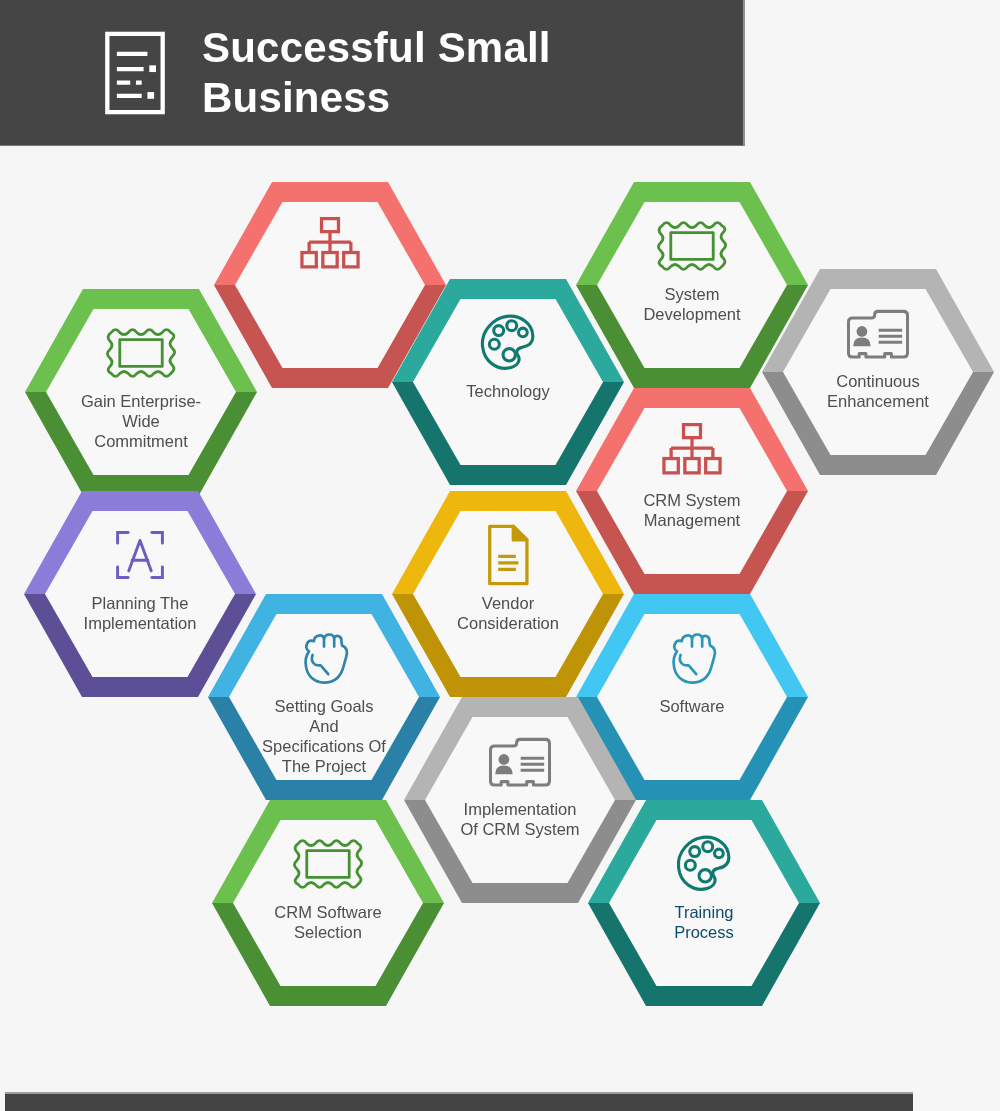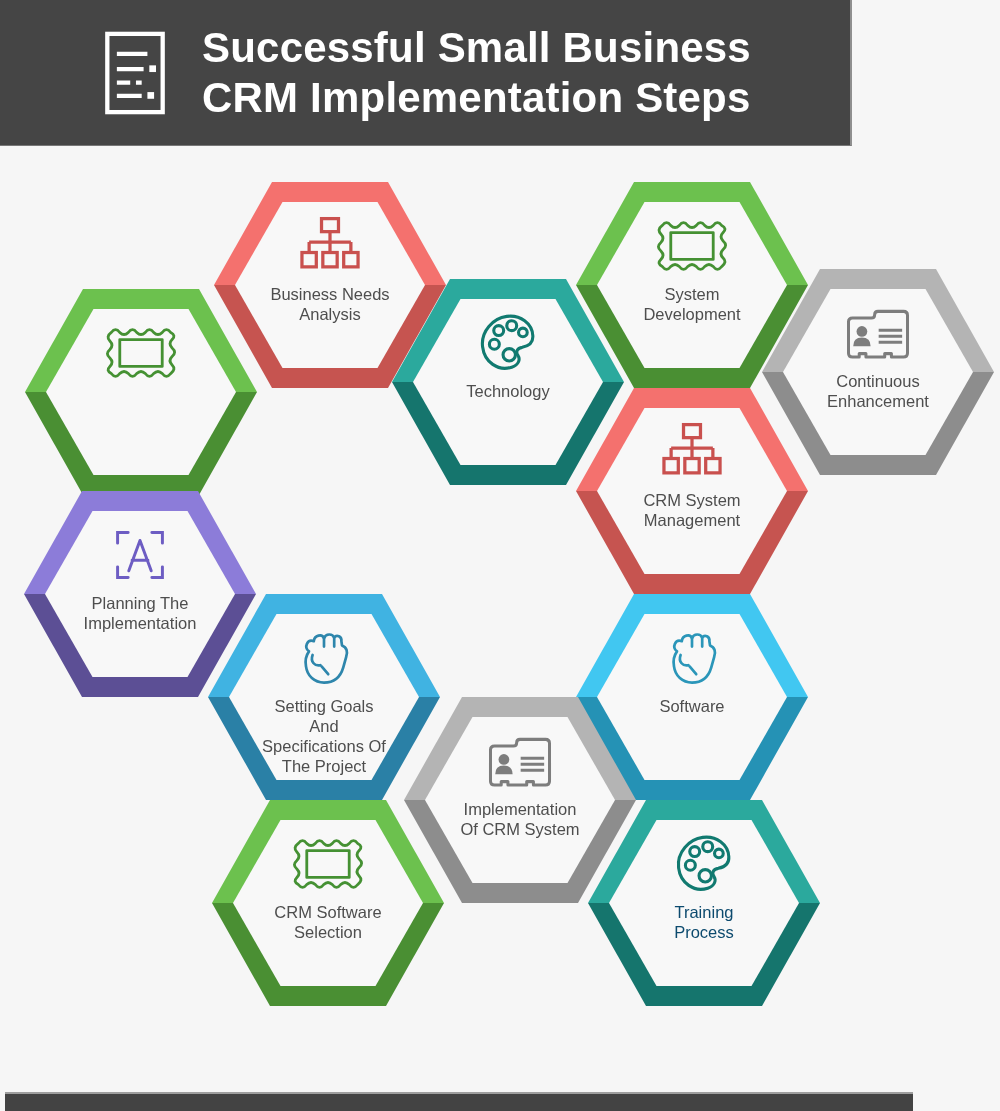--- a/index.html
+++ b/index.html
@@ -7,21 +7,21 @@
     width:1000px; height:1111px;
     font-family:"Liberation Sans", sans-serif;
     overflow:hidden;
   }
   #canvas {
     position:relative; width:1000px; height:1111px;
     background:#f6f6f6;
   }
   
   .header {
-    position:absolute; left:0; top:0; width:852px; height:146px;
+    position:absolute; left:0; top:0; width:745px; height:146px;
     box-sizing:border-box;
     display:flex; align-items:center;
     padding-left:104px;
     border-right:2px solid #8f8f8f;
     border-bottom:1px solid #777;
   }
   .header-icon { width:62px; height:84px; color:#ffffff; flex:0 0 auto; margin-right:36px; }
   .header-icon svg { display:block; width:100%; height:100%; }
   .title { color:#ffffff; font-weight:bold; font-size:42px; line-height:1.17; letter-spacing:0.2px; }
   .title .line { display:block; }
@@ -64,37 +64,34 @@
     <span class="header-icon">
       <svg viewBox="0 0 64 88" fill="none" stroke="currentColor" stroke-width="4.5">
         <rect x="3" y="3" width="58" height="82"></rect>
         <path d="M13,24 H45 M13,40 H41 M13,54 H27 M33,54 H39 M13,68 H39"></path>
         <rect x="47" y="36" width="7" height="7" fill="currentColor" stroke="none"></rect>
         <rect x="45" y="64" width="7" height="7" fill="currentColor" stroke="none"></rect>
       </svg>
     </span>
     <h1 class="title" style="margin: 0px; color: rgb(255, 255, 255);">
       <span class="line">Successful Small Business</span>
-      <span class="line">CRM Implementation Steps</span>
     </h1>
   </div>
 
   <div class="hex" style="left: 214px; top: 182px; --light: #F4716E; --dark: #C65450; --icon: #C9504E;">
     <div class="hex-inner">
       <span class="icon-slot">
   <svg width="66" height="60" viewBox="0 0 100 92" fill="none" stroke="currentColor" stroke-width="5">
     <rect x="37" y="4" width="26" height="20"></rect>
     <path d="M50 24 V40 M18 40 H82 M18 40 V56 M50 40 V56 M82 40 V56"></path>
     <rect x="7" y="56" width="22" height="22"></rect>
     <rect x="39" y="56" width="22" height="22"></rect>
     <rect x="71" y="56" width="22" height="22"></rect>
   </svg>
 </span>
-      <div class="hex-label" style="color: rgb(78, 78, 78);">Business Needs
-Analysis</div>
     </div>
   </div>
 
   <div class="hex" style="left: 576px; top: 182px; --light: #6CC14E; --dark: #4A8F33; --icon: #459133;">
     <div class="hex-inner">
       <span class="icon-slot">
   <svg width="72" height="58" viewBox="0 0 100 82" fill="none" stroke="currentColor" stroke-width="4" stroke-linejoin="round">
     <path d="M8,12 Q14,4 20,12 Q26,18 32,12 Q38,4 44,12 Q50,18 56,12 Q62,4 68,12 Q74,18 80,12 Q86,4 92,12 Q100,16 94,22 Q88,28 94,34 Q101,40 94,46 Q88,52 94,58 Q100,64 92,70 Q86,78 80,70 Q74,64 68,70 Q62,78 56,70 Q50,64 44,70 Q38,78 32,70 Q26,64 20,70 Q14,78 8,70 Q0,66 6,60 Q12,54 6,48 Q-1,42 6,36 Q12,30 6,24 Q0,18 8,12 Z"></path>
     <rect x="20" y="22" width="60" height="38"></rect>
   </svg>
@@ -105,20 +102,23 @@
   </div>
 
   <div class="hex" style="left: 25px; top: 289px; --light: #6CC14E; --dark: #4A8F33; --icon: #459133;">
     <div class="hex-inner">
       <span class="icon-slot">
   <svg width="72" height="58" viewBox="0 0 100 82" fill="none" stroke="currentColor" stroke-width="4" stroke-linejoin="round">
     <path d="M8,12 Q14,4 20,12 Q26,18 32,12 Q38,4 44,12 Q50,18 56,12 Q62,4 68,12 Q74,18 80,12 Q86,4 92,12 Q100,16 94,22 Q88,28 94,34 Q101,40 94,46 Q88,52 94,58 Q100,64 92,70 Q86,78 80,70 Q74,64 68,70 Q62,78 56,70 Q50,64 44,70 Q38,78 32,70 Q26,64 20,70 Q14,78 8,70 Q0,66 6,60 Q12,54 6,48 Q-1,42 6,36 Q12,30 6,24 Q0,18 8,12 Z"></path>
     <rect x="20" y="22" width="60" height="38"></rect>
   </svg>
 </span>
+      <div class="hex-label" style="color: rgb(78, 78, 78);">Gain Enterprise-
+Wide
+Commitment</div>
     </div>
   </div>
 
   <div class="hex" style="left: 392px; top: 279px; --light: #2BA99D; --dark: #15756D; --icon: #117A70;">
     <div class="hex-inner">
       <span class="icon-slot">
   <svg width="62" height="62" viewBox="0 0 100 100" fill="none" stroke="currentColor" stroke-width="5">
     <path d="M48,7 C70,4 89,19 90,38 C91,50 83,55 73,57 C65,58 62,64 66,70 C70,76 68,85 56,89 C34,96 12,81 9,56 C6,31 26,10 48,7 Z"></path>
     <circle cx="35" cy="30" r="8"></circle>
     <circle cx="56" cy="22" r="8"></circle>
@@ -169,20 +169,33 @@
   <svg width="58" height="58" viewBox="0 0 88 88" fill="none" stroke="currentColor" stroke-width="4.5" stroke-linecap="round">
     <path d="M10,26 V10 H26 M62,10 H78 V26 M78,62 V78 H62 M26,78 H10 V62"></path>
     <path d="M44,22 L61,68 M44,22 L27,68 M32,52 H56"></path>
   </svg>
 </span>
       <div class="hex-label" style="color: rgb(78, 78, 78);">Planning The
 Implementation</div>
     </div>
   </div>
 
+  <div class="hex" style="left: 392px; top: 491px; --light: #EDB70D; --dark: #BE9305; --icon: #C49B07;">
+    <div class="hex-inner">
+      <span class="icon-slot">
+  <svg width="52" height="64" viewBox="0 0 78 98" fill="none" stroke="currentColor" stroke-width="5" stroke-linejoin="round">
+    <path d="M11,5 H47 L68,26 V93 H11 Z"></path>
+    <path d="M47,5 V26 H68 Z" fill="currentColor"></path>
+    <path d="M24,51 H51 M24,61 H55 M24,71 H51"></path>
+  </svg>
+</span>
+      <div class="hex-label" style="color: rgb(78, 78, 78);">Vendor
+Consideration</div>
+    </div>
+  </div>
 
   <div class="hex" style="left: 208px; top: 594px; --light: #40B3E2; --dark: #2A80A6; --icon: #2E86AC;">
     <div class="hex-inner">
       <span class="icon-slot">
   <svg width="60" height="60" viewBox="0 0 100 100" fill="none" stroke="currentColor" stroke-width="4.5" stroke-linecap="round" stroke-linejoin="round">
     <path d="M25,39 C16,32 22,18 33,22 C34,12 47,9 50,17 C53,9 64,9 67,16 C71,10 80,14 79,22 L80,29 C88,32 90,40 87,48 L82,66 C77,83 65,91 50,91 C34,91 22,80 20,64 C18,54 20,46 25,39 Z"></path>
     <path d="M50,17 V31 M67,16 V31"></path>
     <path d="M31,45 C27,56 34,64 44,62 M46,64 L57,77"></path>
   </svg>
 </span>

